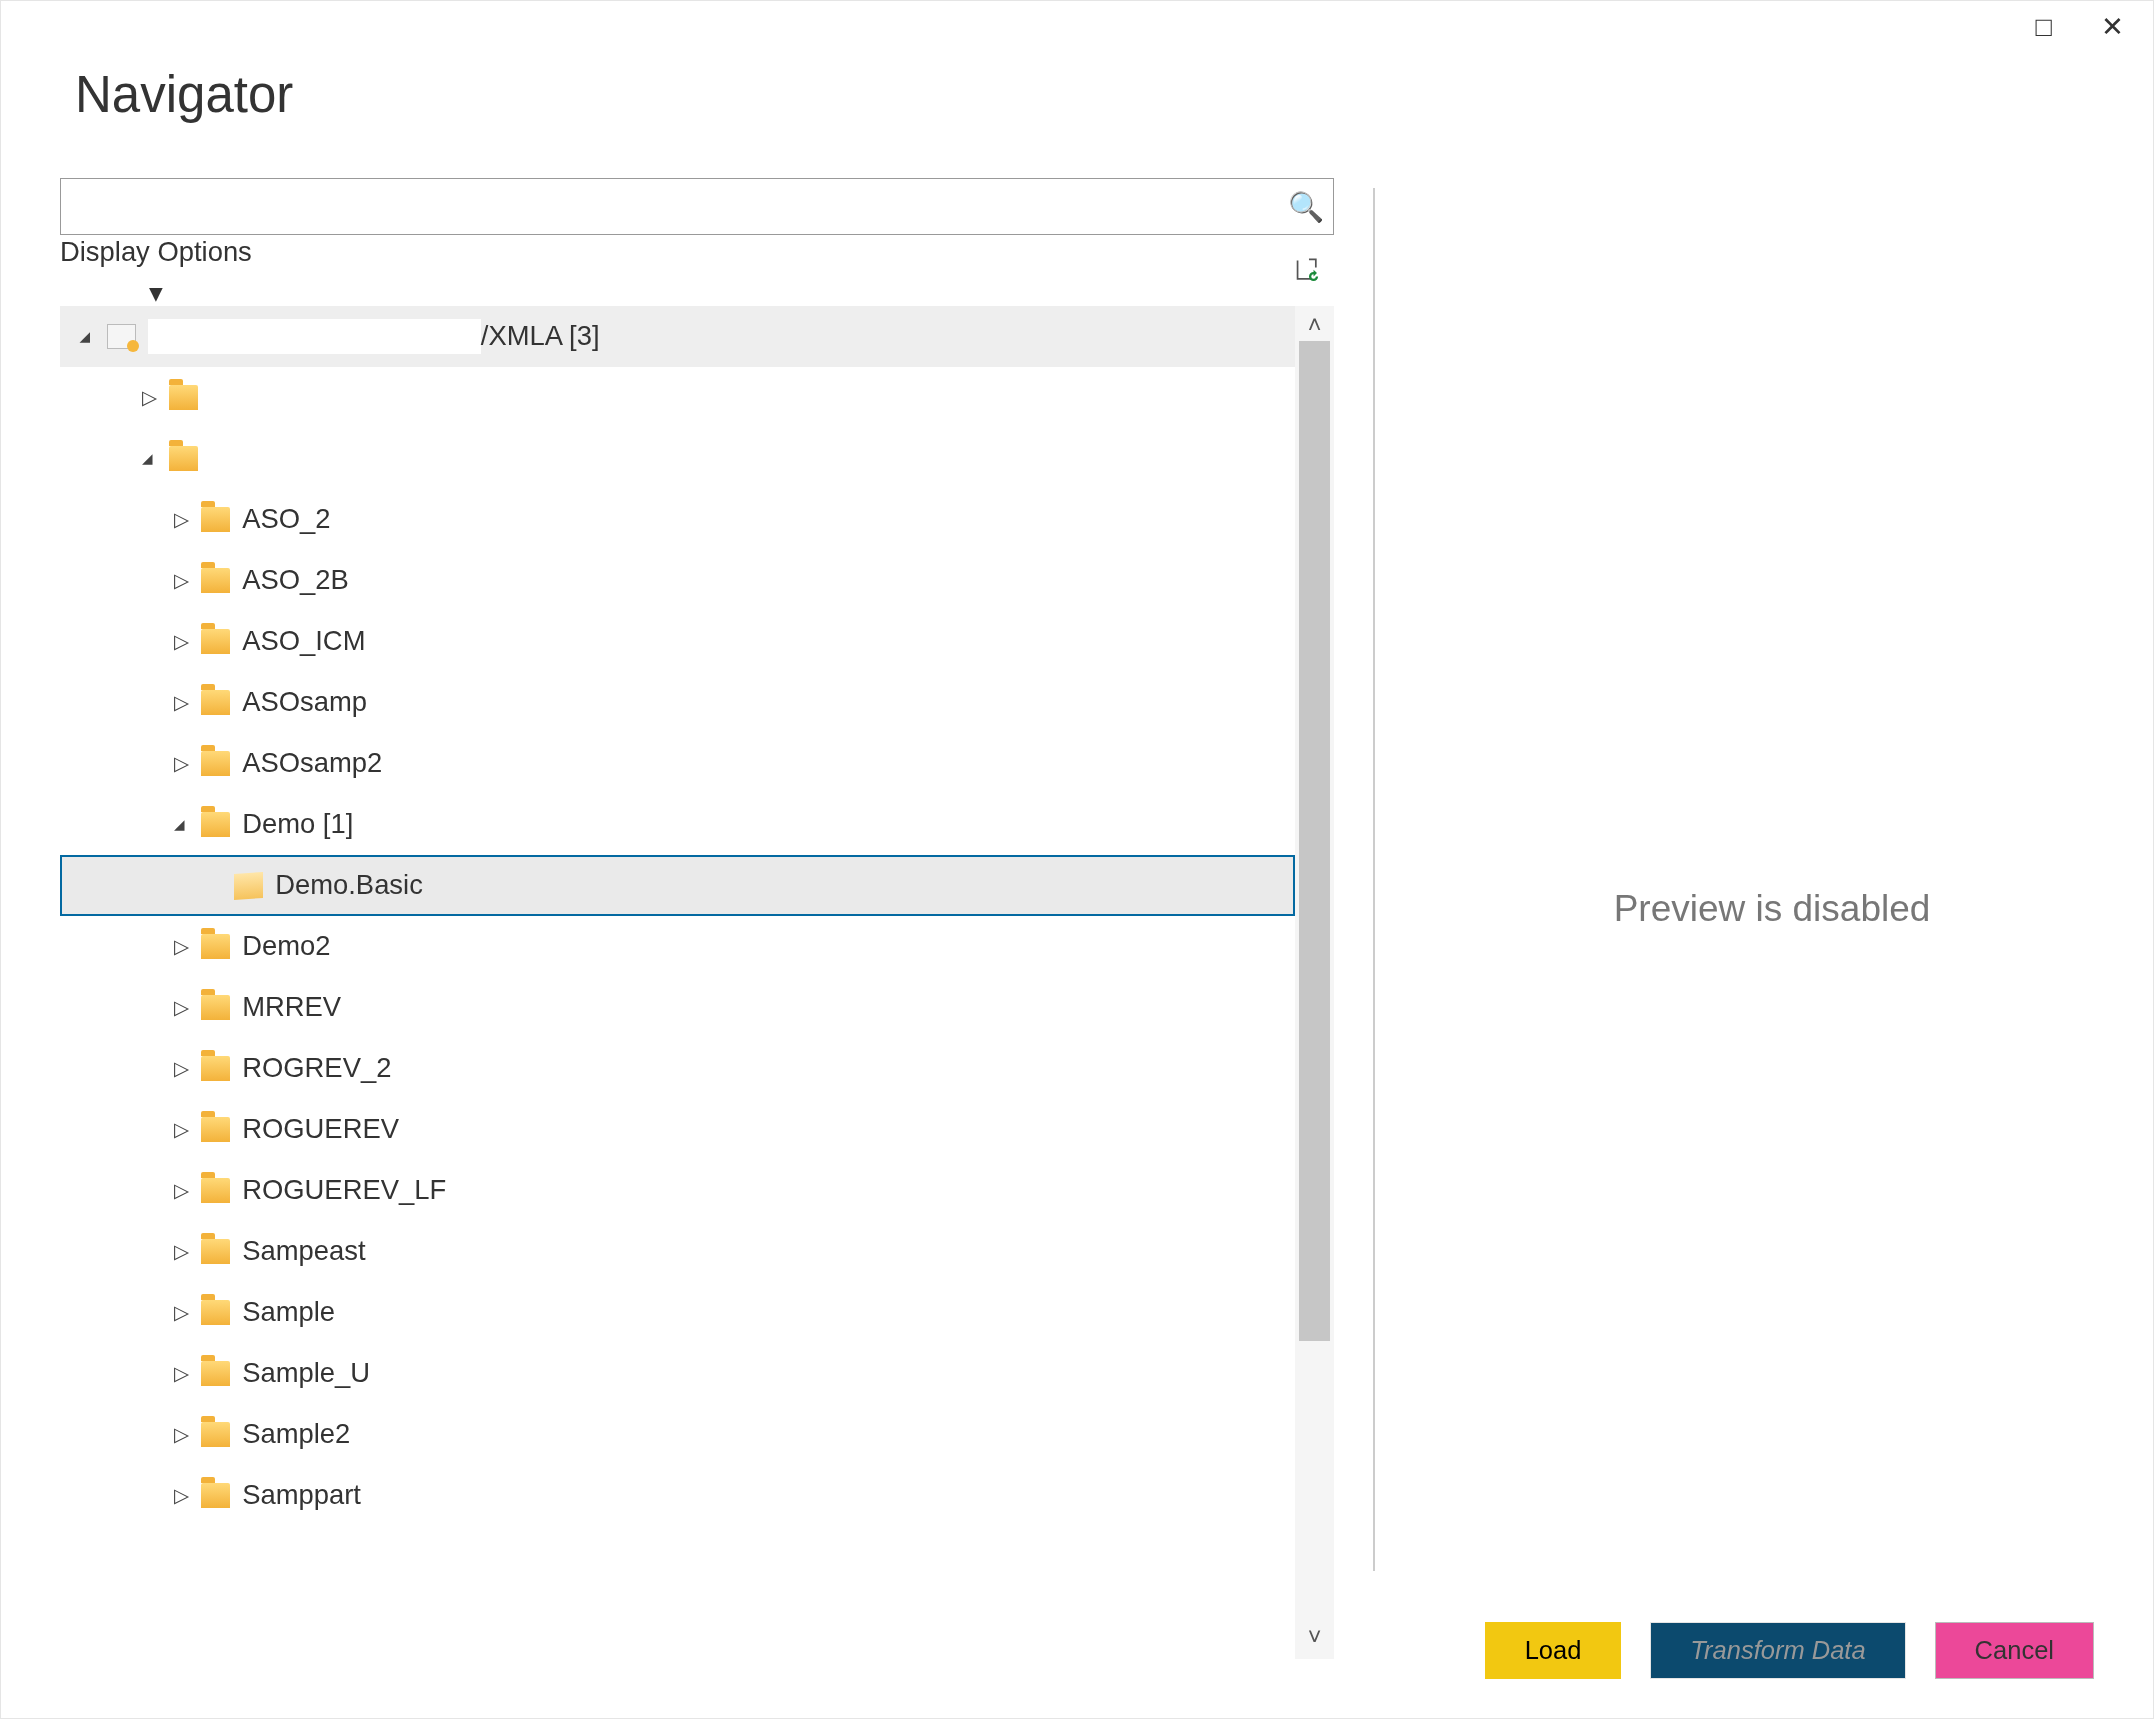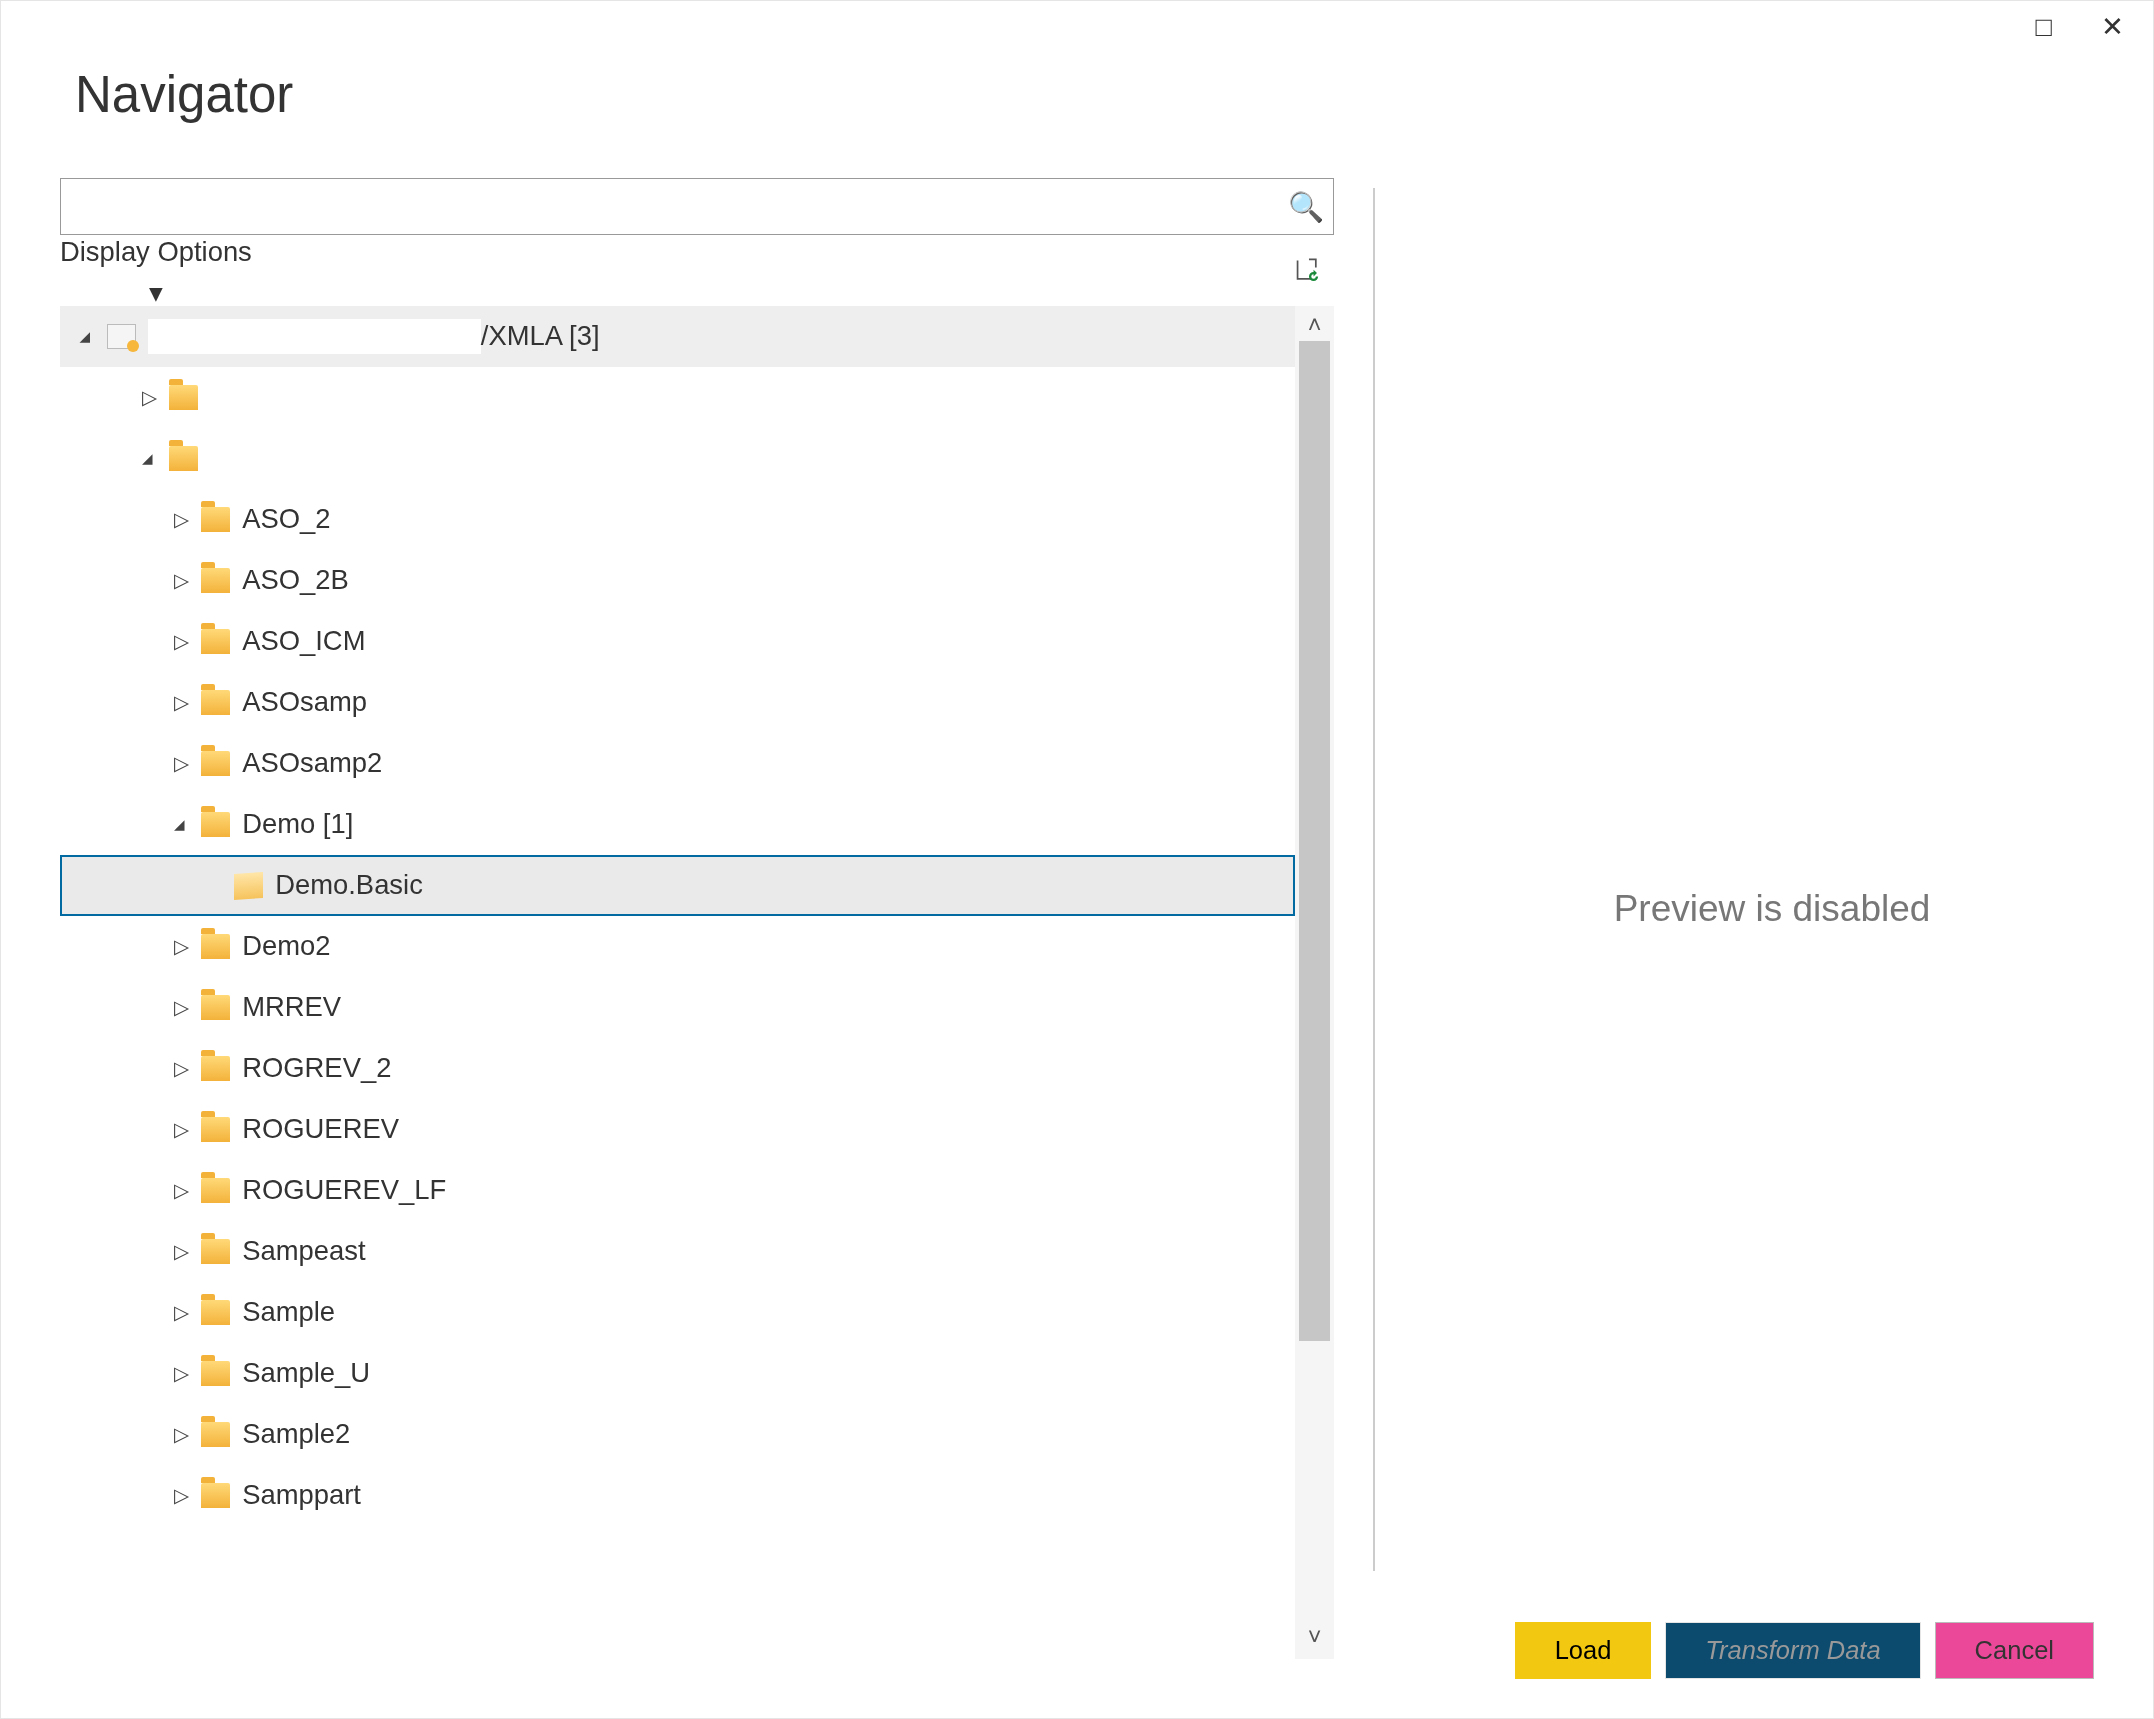--- a/index.html
+++ b/index.html
@@ -31,21 +31,21 @@
   .toggle { width:27.4px; font-size:19.6px; color:#444; }
   .folder-icon, .db-icon, .cube-icon { width:29px; height:25.5px; margin-right:11.8px; display:inline-block; }
   .folder-icon { background:linear-gradient(#ffd978,#f3b23a); border-radius:2px 2px 0 0; position:relative; }
   .folder-icon::before { content:""; position:absolute; top:-5.9px; left:0; width:13.7px; height:5.9px; background:#f3b23a; border-radius:2px 2px 0 0; }
   .db-icon { background:#f5f5f5; border:1px solid #bbb; position:relative; }
   .db-icon::after { content:""; position:absolute; right:-3.9px; bottom:-3.9px; width:11.8px; height:11.8px; background:#f6b73c; border-radius:50%; }
   .cube-icon { background:linear-gradient(#ffe6a8,#f6c35c); transform:skewY(-4deg); }
   .divider { width:2px; background:#ccc; margin:29px 39px 88px 39px; }
   .right { flex:1; display:flex; align-items:center; justify-content:center; }
   .preview-text { font-size:37px; color:#777;margin-left:36px; }
-  .footer { position:absolute; bottom:39px; right:59px; display:flex; gap:14px; }
+  .footer { position:absolute; bottom:39px; right:59px; display:flex; gap:29px; }
   .btn { height:57px; padding:0 39px; font-size:25.5px; border:1px solid #bbb; background:#ec4899; display:flex; align-items:center; justify-content:center; cursor:pointer; }
   .btn.primary { background:#f2c811; border-color:#f2c811; color:#000; }
   .btn.disabled { background:#0c4a6e; color:#999; border-color:#e5e5e5; cursor:default;font-style:italic; }
 </style>
 </head>
 <body>
 
 <div class="window">
 
   <div class="titlebar">

